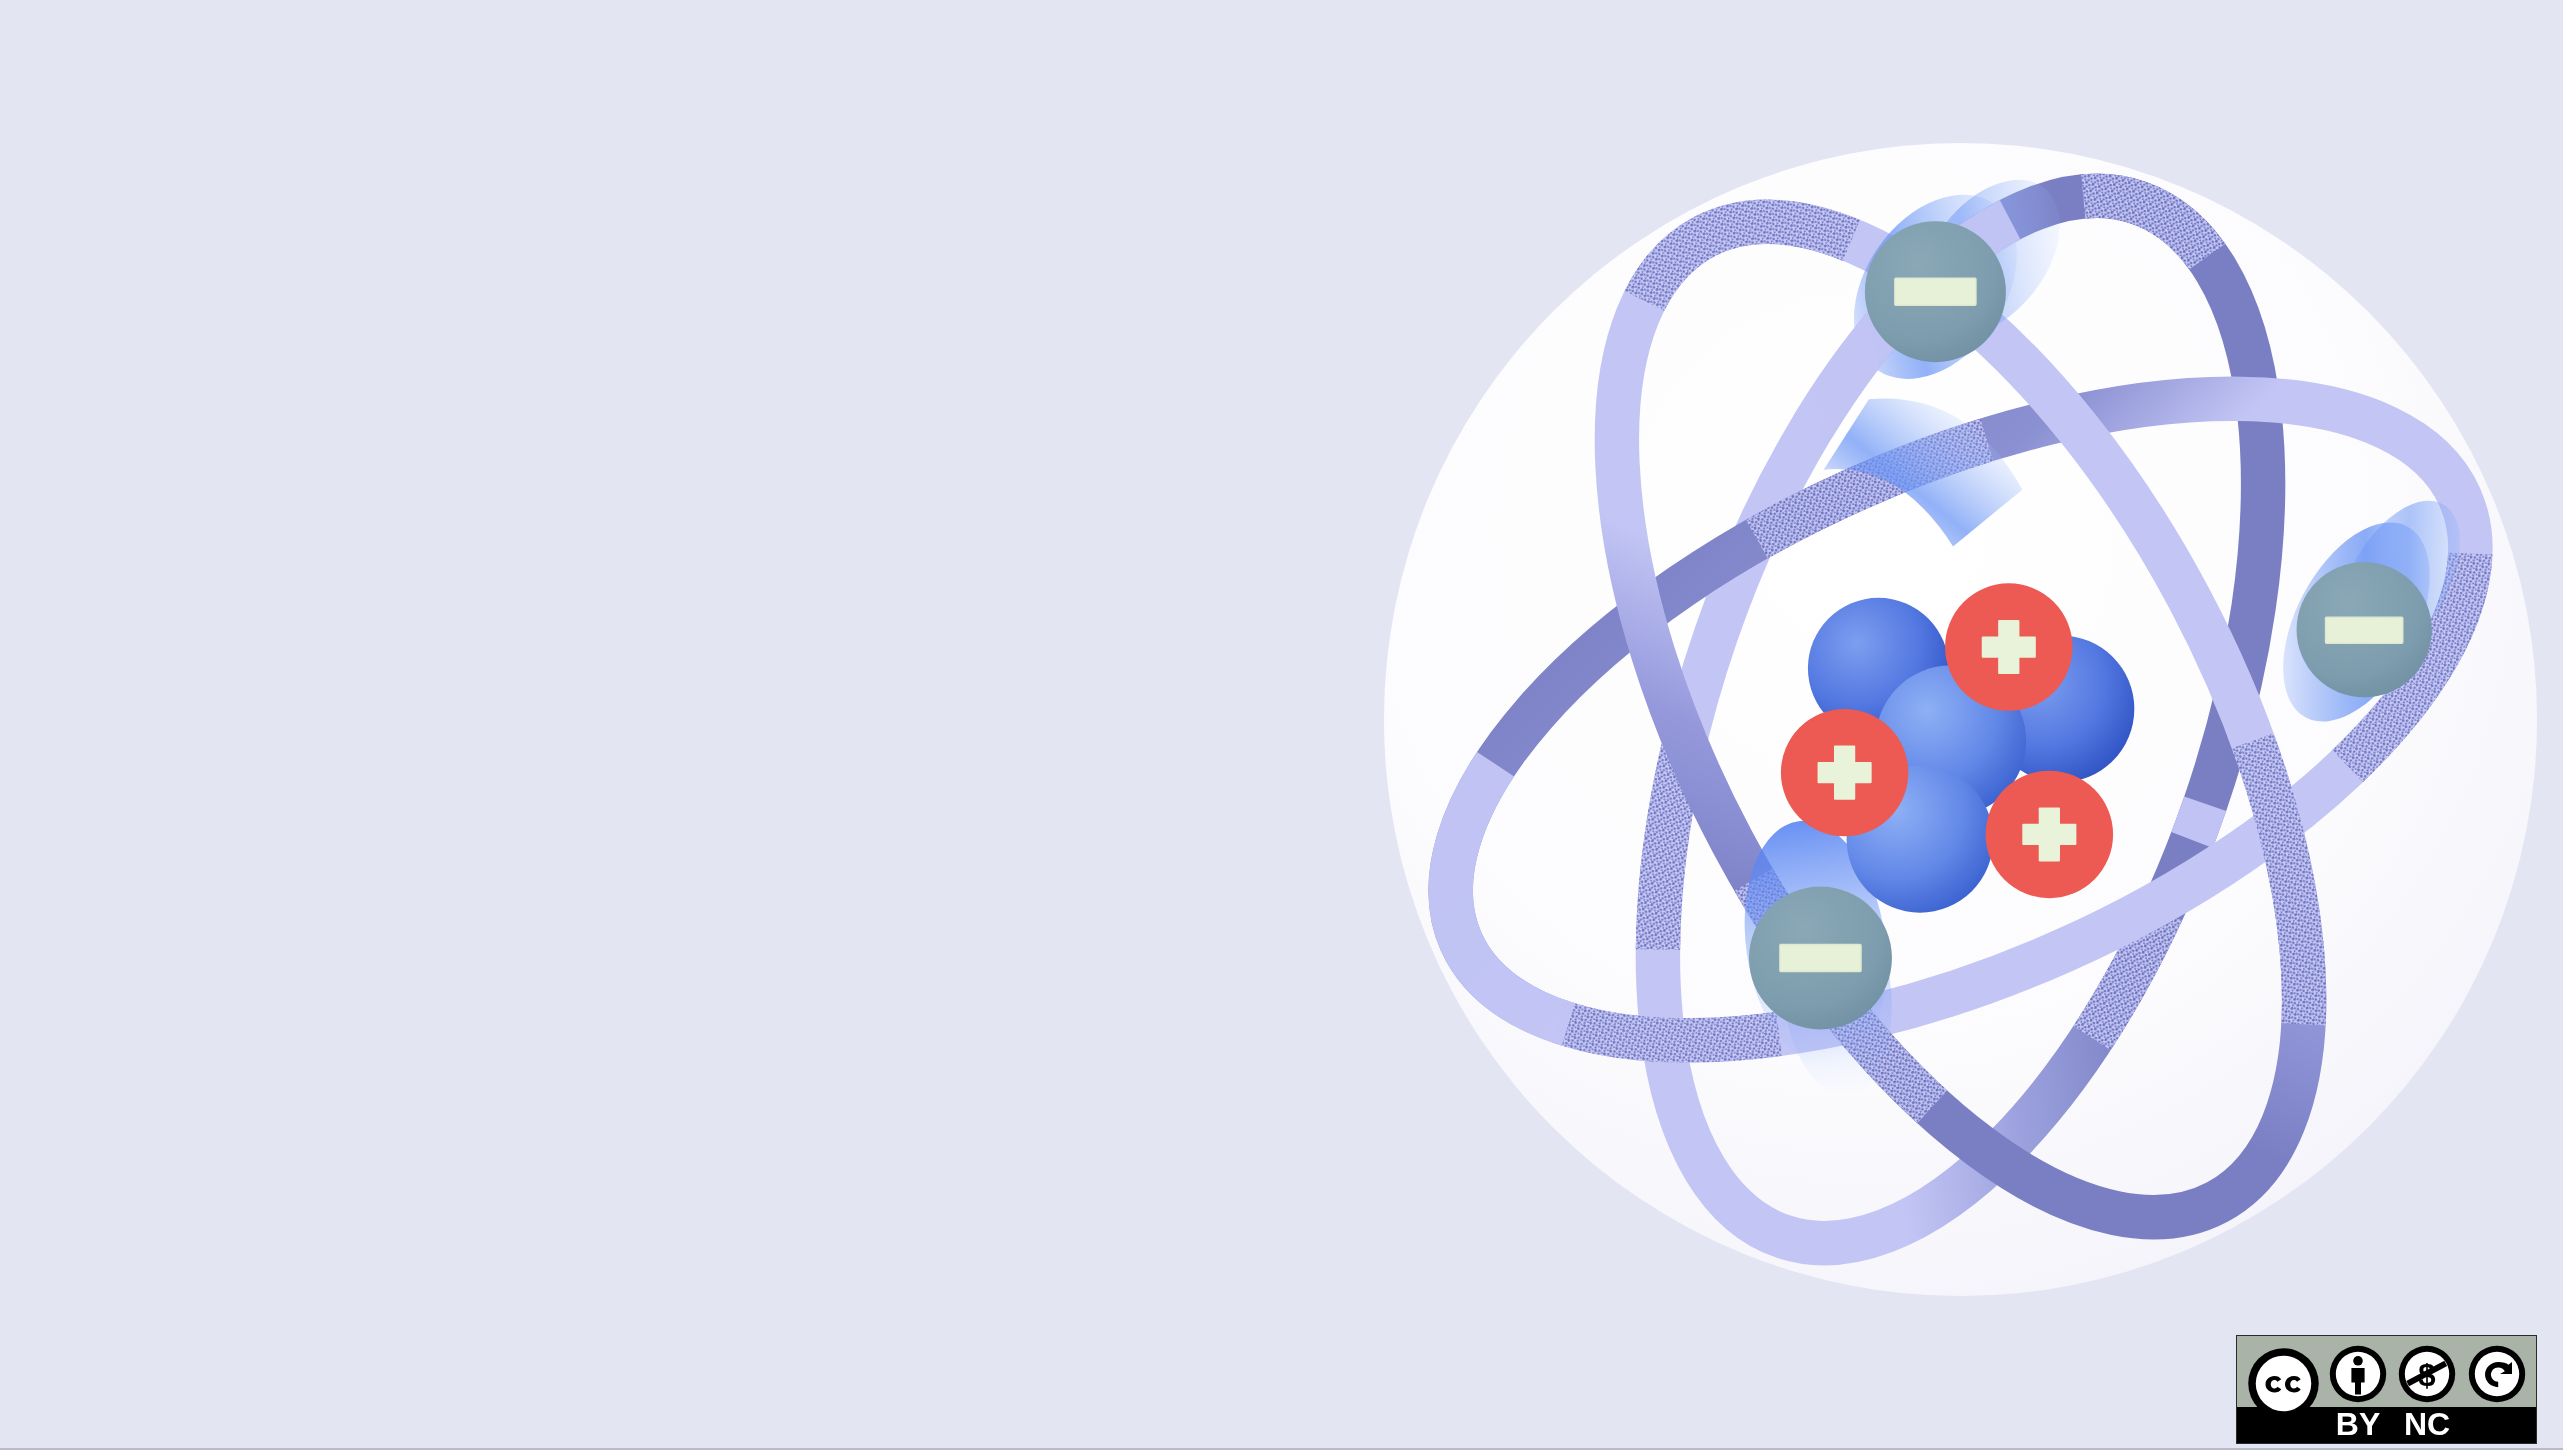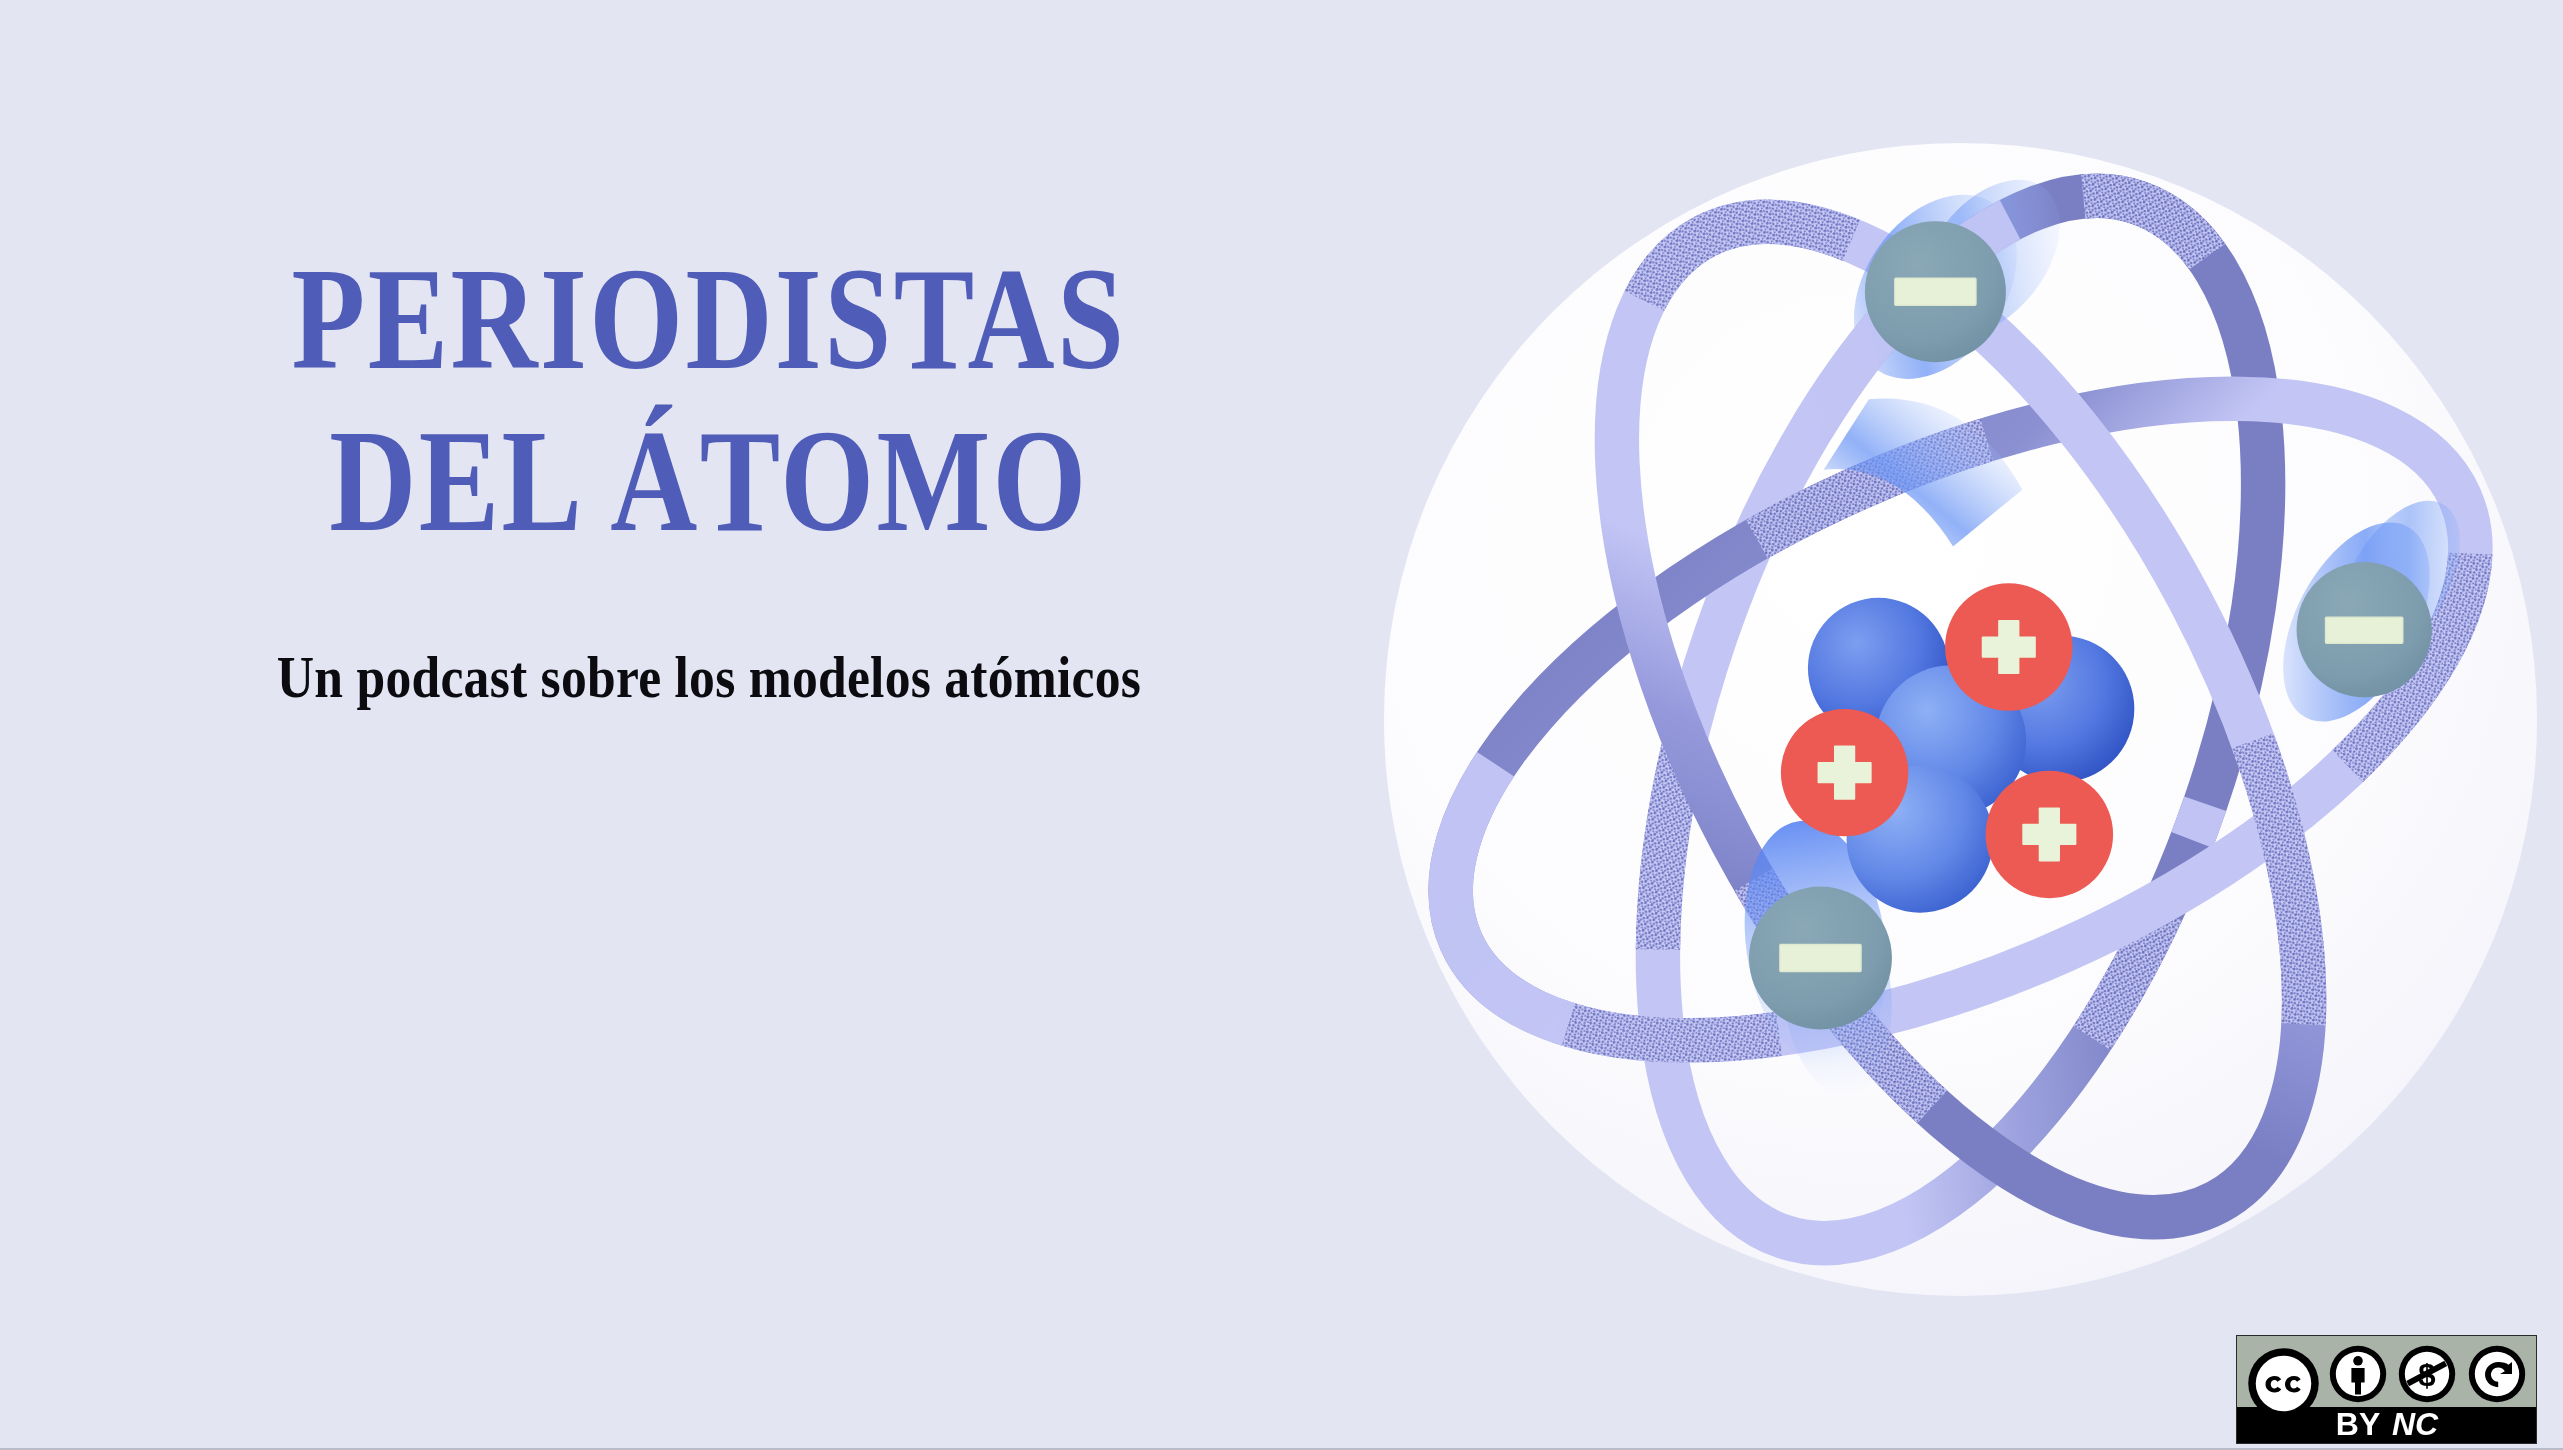--- a/index.html
+++ b/index.html
@@ -104,21 +104,21 @@
     top: 70px;
     color: #ffffff;
     font-family: "Liberation Sans", sans-serif;
     font-weight: bold;
     font-size: 32px;
     line-height: 37px;
     text-align: center;
     width: 68px;
   }
   #cc-label-by { left: 87px; }
-  #cc-label-nc { left: 144px; font-style: italic; }
+  #cc-label-nc { left: 156px; }
   #cc-label-sa { left: 226px; margin-top: 48px; }
 </style>
 </head>
 <body>
 
 <div id="poster">
 
   <div id="atom-wrap">
     <svg viewBox="0 0 1196 1196" xmlns="http://www.w3.org/2000/svg" aria-hidden="true">
       <defs>
@@ -264,25 +264,20 @@
         </g>
         <g>
           <circle cx="453" cy="845" r="74" fill="url(#elecGrad)"></circle>
           <rect x="411" y="831" width="84" height="28" rx="1" fill="#e6f1d8" stroke="#dfe9cf" stroke-width="1.5"></rect>
         </g>
 
       </g>
     </svg>
   </div>
 
-  <div id="text-block">
-    <div class="title-line" id="title-line-1">PERIODISTAS</div>
-    <div class="title-line" id="title-line-2">DEL ÁTOMO</div>
-    <div id="subtitle">Un podcast sobre los modelos atómicos</div>
-  </div>
 
   <div id="cc-badge">
     <div class="cc-top"></div>
 
     <div class="cc-icon" id="cc-icon-cc">
       <svg viewBox="0 0 100 100" xmlns="http://www.w3.org/2000/svg">
         <circle cx="50" cy="50" r="47" fill="#000"></circle>
         <circle cx="50" cy="50" r="37" fill="#fff"></circle>
         <path d="M38 40c-7 0-12 5-12 11s5 11 12 11c4 0 7-1.6 9-4.4l-5-3.2c-1 1.4-2.3 2.2-4 2.2-3 0-5-2.4-5-5.6s2-5.6 5-5.6c1.7 0 3 .8 4 2.2l5-3.2C45 41.6 42 40 38 40z" fill="#000"></path>
         <path d="M64 40c-7 0-12 5-12 11s5 11 12 11c4 0 7-1.6 9-4.4l-5-3.2c-1 1.4-2.3 2.2-4 2.2-3 0-5-2.4-5-5.6s2-5.6 5-5.6c1.7 0 3 .8 4 2.2l5-3.2C71 41.6 68 40 64 40z" fill="#000"></path>

